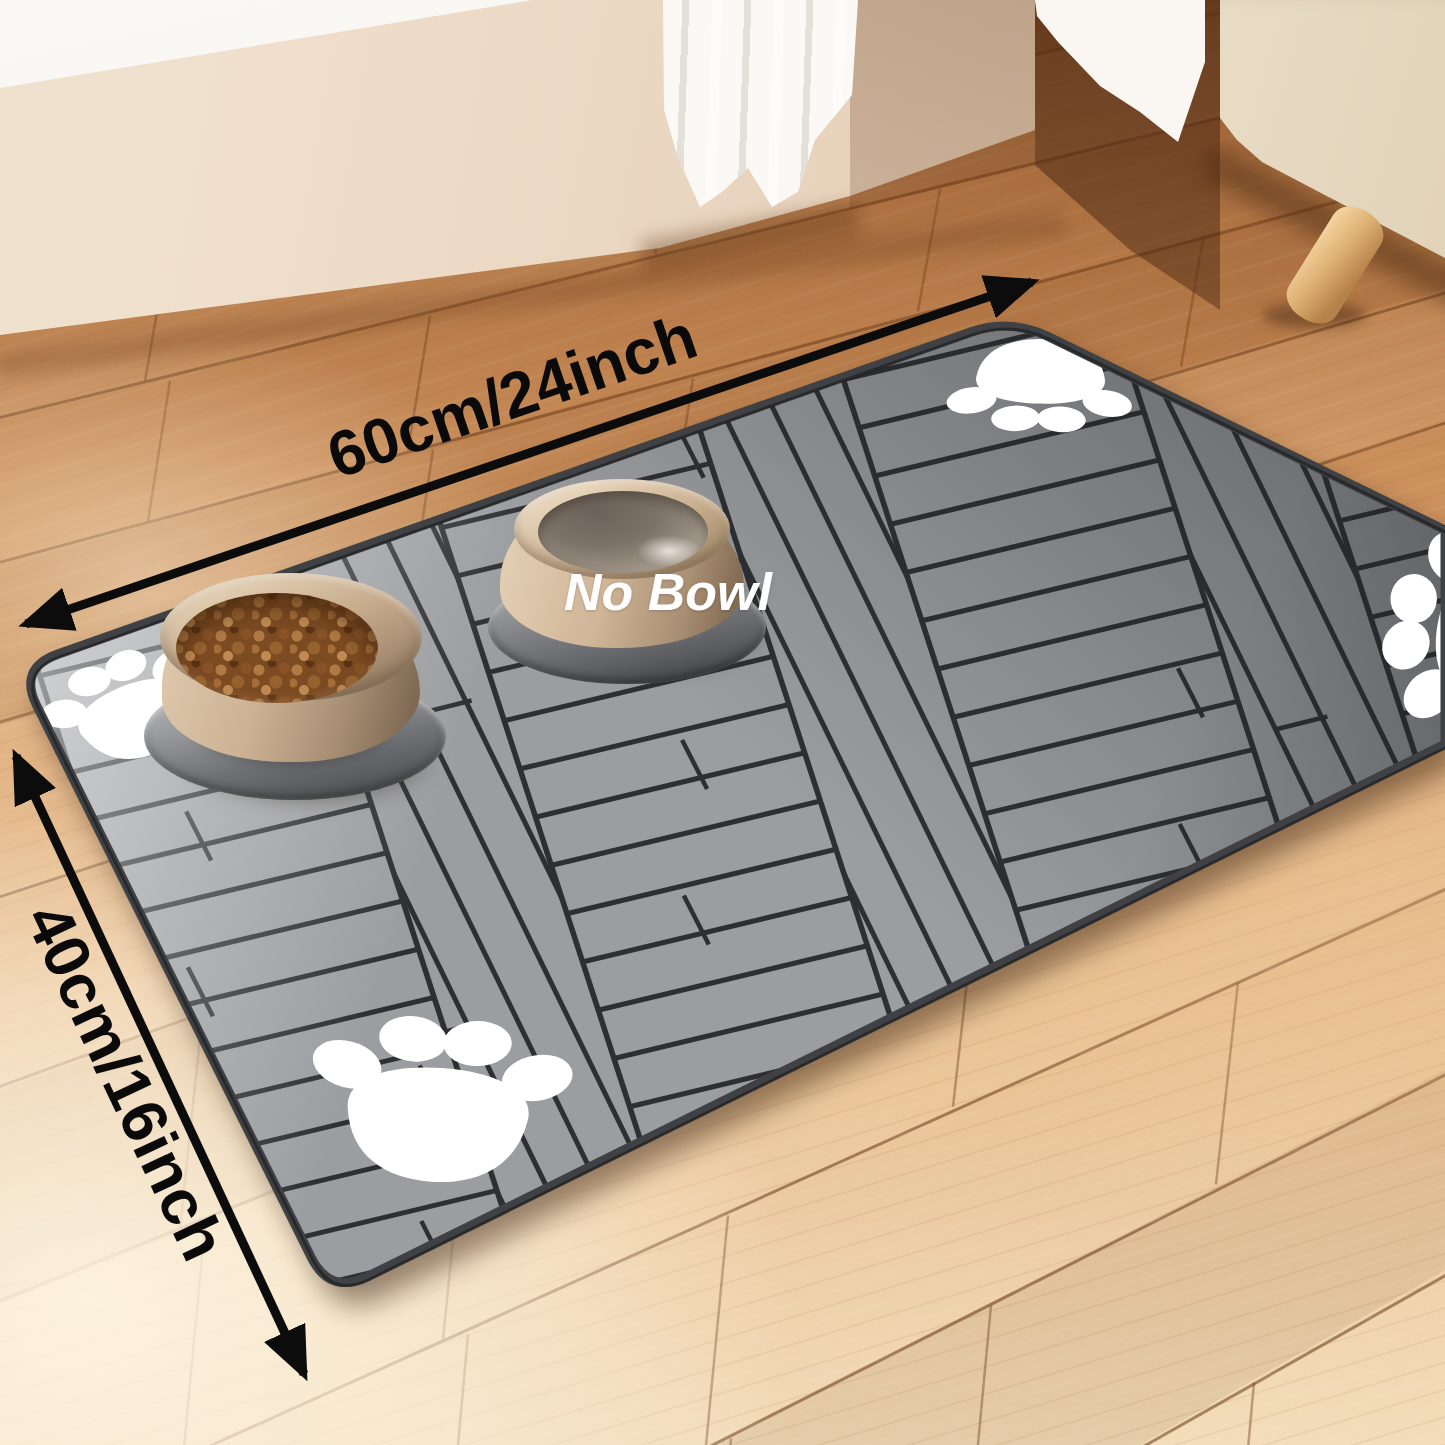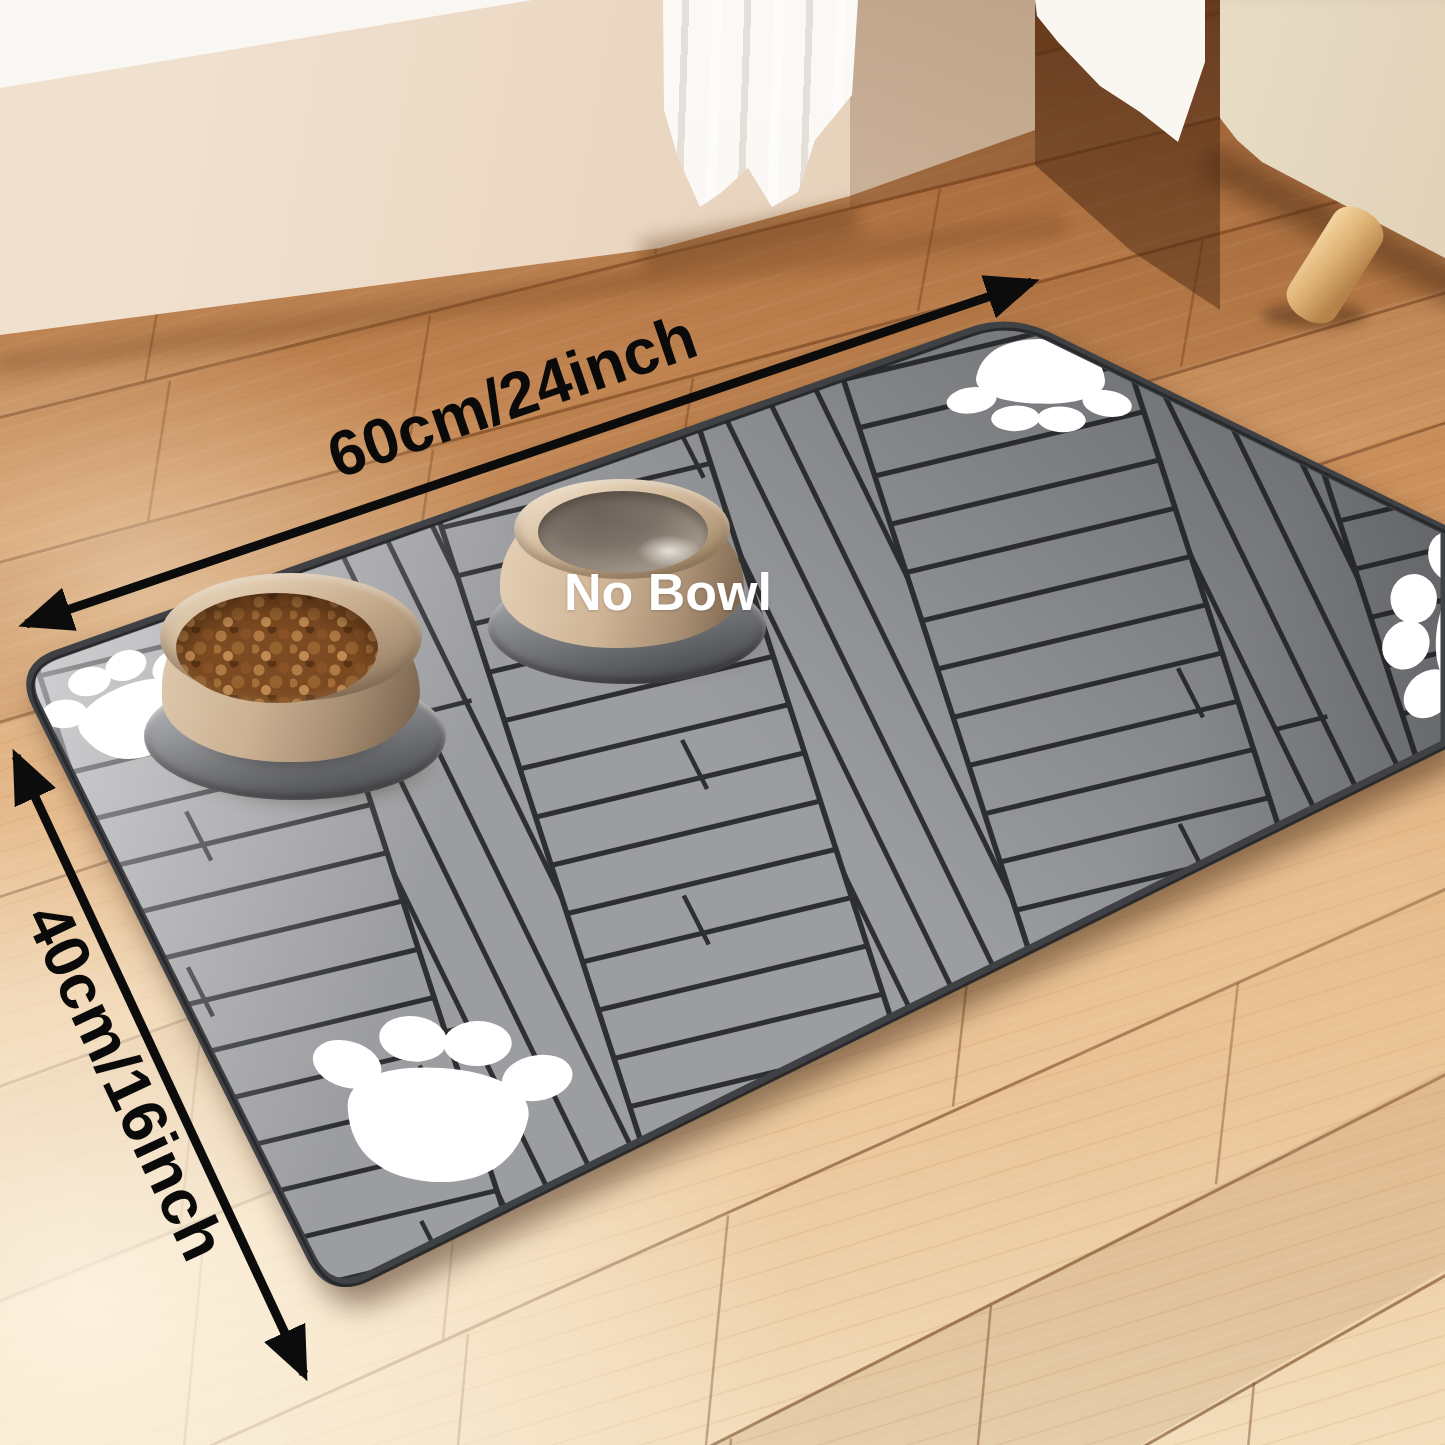--- a/index.html
+++ b/index.html
@@ -100,21 +100,21 @@
     box-shadow:inset 0 -6px 12px rgba(88,68,48,.4),inset 0 3px 6px rgba(255,250,240,.5);}
   #wb-water{left:538px;top:491px;width:170px;height:82px;overflow:hidden;
     background:radial-gradient(ellipse at 36% 28%,#6e635a 0%,#7d7268 38%,#948a7d 62%,#b7ab9e 86%,#cfc5b8 100%);
     box-shadow:inset 0 6px 12px rgba(50,42,34,.5);}
   #wb-water::after{content:"";position:absolute;left:52%;top:48%;width:86px;height:42px;border-radius:50%;
     background:radial-gradient(closest-side,rgba(250,246,240,.8),rgba(250,246,240,0) 75%);}
   
   .lbl{transform:translate(-50%,-50%);white-space:nowrap;font-weight:700;color:#0a0a0a;
        letter-spacing:0px;line-height:1;}
   #lbl-w,#lbl-h{font-size:64px;}
-  #lbl-nb{font-size:52px;color:#ffffff;text-shadow:0 1px 3px rgba(0,0,0,.18);}
+  #lbl-nb{font-size:52px;color:#ffffff;text-shadow:0 1px 3px rgba(0,0,0,.18);font-style:italic;}
 </style>
 </head>
 <body>
 
 <div class="stage">
 
   <svg id="floor-svg">
     <defs>
       <linearGradient id="floorGrad" x1="0" y1="0" x2="0" y2="1445" gradientUnits="userSpaceOnUse">
         <stop offset="0" stop-color="#a66a3e"></stop>

